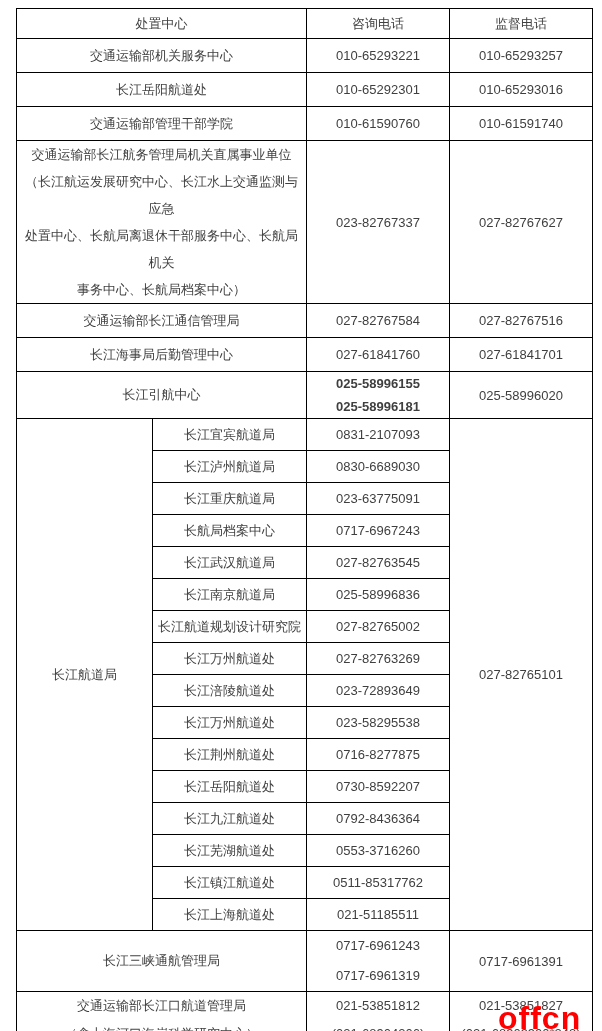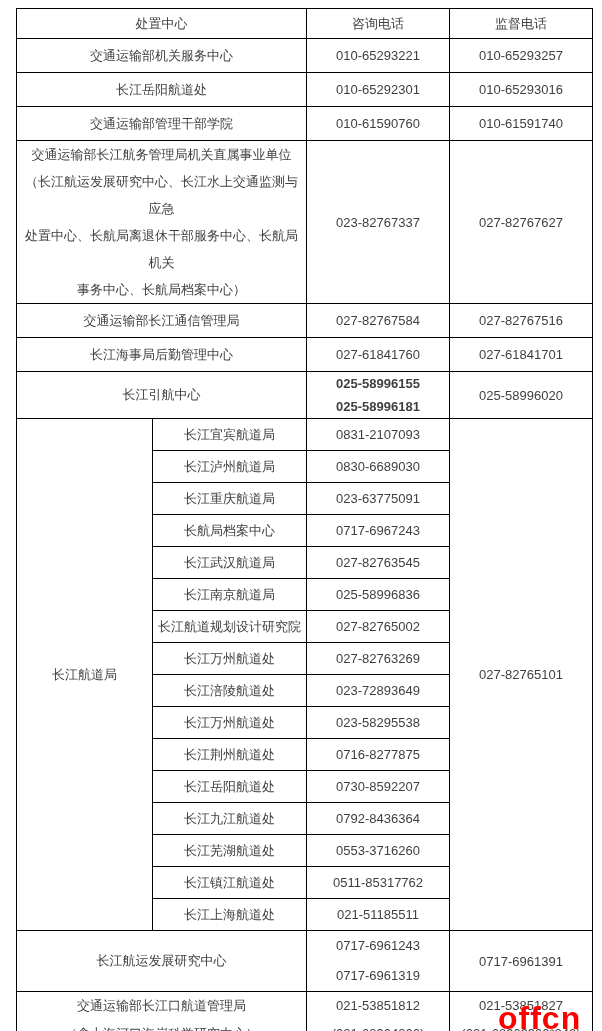--- a/index.html
+++ b/index.html
@@ -182,21 +182,21 @@
     <tr class="rh-sub">
       <td>长江镇江航道处</td>
       <td>0511-85317762</td>
     </tr>
     <tr class="rh-sub">
       <td>长江上海航道处</td>
       <td>021-51185511</td>
     </tr>
 
     <tr class="rh-3g">
-      <td colspan="2">长江航运发展研究中心</td>
+      <td colspan="2">长江三峡通航管理局</td>
       <td class="stack">
         <div>0717-6961243</div>
         <div>0717-6961319</div>
       </td>
       <td>0717-6961391</td>
     </tr>
 
     <tr class="rh-est">
       <td colspan="2" class="multiline2">
         <div>交通运输部长江口航道管理局</div>

